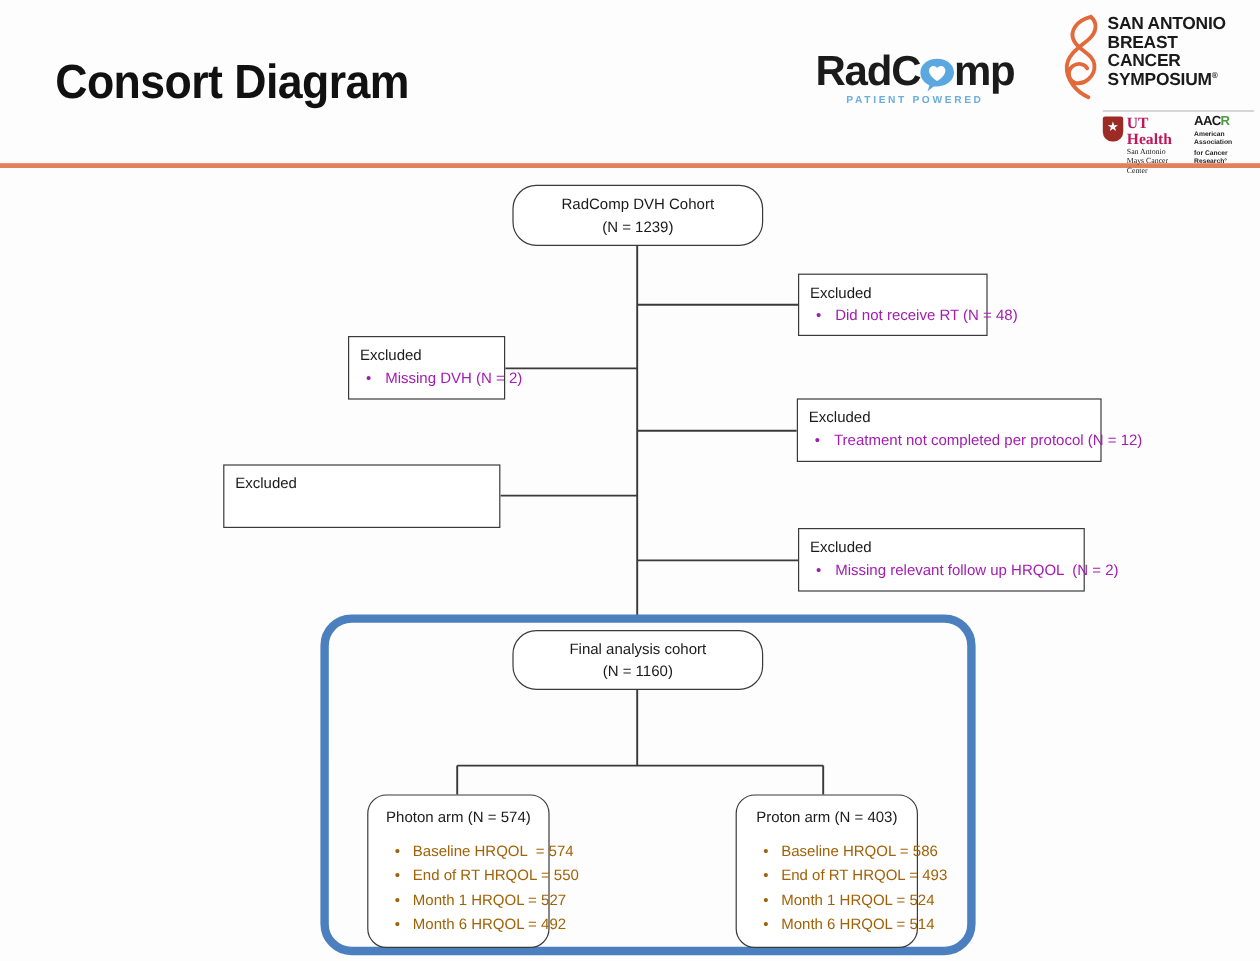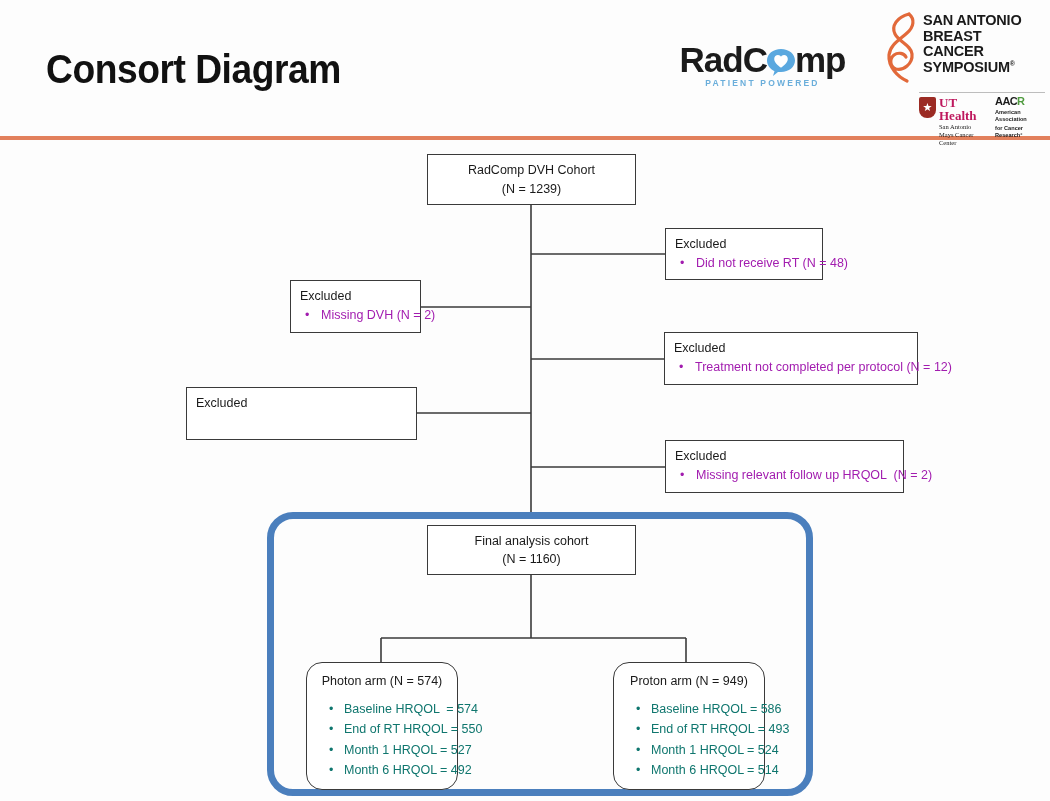--- a/index.html
+++ b/index.html
@@ -78,42 +78,42 @@
   .svg-lines{position:absolute;left:0;top:0;width:1050px;height:664px;}
   .hl{
     position:absolute;border:7px solid #4b7fbd;border-radius:26px;
     box-sizing:border-box;background:transparent;
   }
 
   .box{
     position:absolute;box-sizing:border-box;background:#ffffff;
     border:1.4px solid #3a3a3a;
   }
-  .box.round{border-radius:0;}
+  .box.round{border-radius:20px;}
   .box.round-lg{border-radius:16px;}
   .box-center{
     display:flex;flex-direction:column;align-items:center;justify-content:center;
     text-align:center;
   }
   .ln{font-size:12.5px;color:#1a1a1a;line-height:1.45;white-space:pre;}
   .ex-head{
     font-size:12.5px;color:#1a1a1a;line-height:1.3;
     position:absolute;left:9px;top:7px;white-space:pre;
   }
   .ex-item{
     font-size:12.5px;color:#a21caf;line-height:1.3;
     position:absolute;left:14px;top:26px;white-space:pre;
   }
   .ex-item .bul{display:inline-block;width:16px;}
 
   .arm-title{
     font-size:12.5px;color:#1a1a1a;text-align:center;margin-top:11px;white-space:pre;
   }
   .arm-list{margin:11px 0 0 22px;}
-  .arm-list .li{font-size:12.5px;color:#0f766e;line-height:1.62;white-space:pre;}
+  .arm-list .li{font-size:12.5px;color:#a16207;line-height:1.62;white-space:pre;}
   .arm-list .bul{display:inline-block;width:15px;}
 </style>
 </head>
 <body>
 
 <div class="slide">
 
   <div class="title">Consort Diagram</div>
   <div class="divider"></div>
 
@@ -231,21 +231,21 @@
       <div class="arm-title">Photon arm (N = 574)</div>
       <div class="arm-list">
         <div class="li"><span class="bul">•</span><span>Baseline HRQOL  = 574</span></div>
         <div class="li"><span class="bul">•</span><span>End of RT HRQOL = 550</span></div>
         <div class="li"><span class="bul">•</span><span>Month 1 HRQOL = 527</span></div>
         <div class="li"><span class="bul">•</span><span>Month 6 HRQOL = 492</span></div>
       </div>
     </div>
 
     <div class="box round-lg" style="left:613px;top:525px;width:152px;height:128px;">
-      <div class="arm-title">Proton arm (N = 949)</div>
+      <div class="arm-title">Proton arm (N = 403)</div>
       <div class="arm-list">
         <div class="li"><span class="bul">•</span><span>Baseline HRQOL = 586</span></div>
         <div class="li"><span class="bul">•</span><span>End of RT HRQOL = 493</span></div>
         <div class="li"><span class="bul">•</span><span>Month 1 HRQOL = 524</span></div>
         <div class="li"><span class="bul">•</span><span>Month 6 HRQOL = 514</span></div>
       </div>
     </div>
 
   </div>
 </div>

